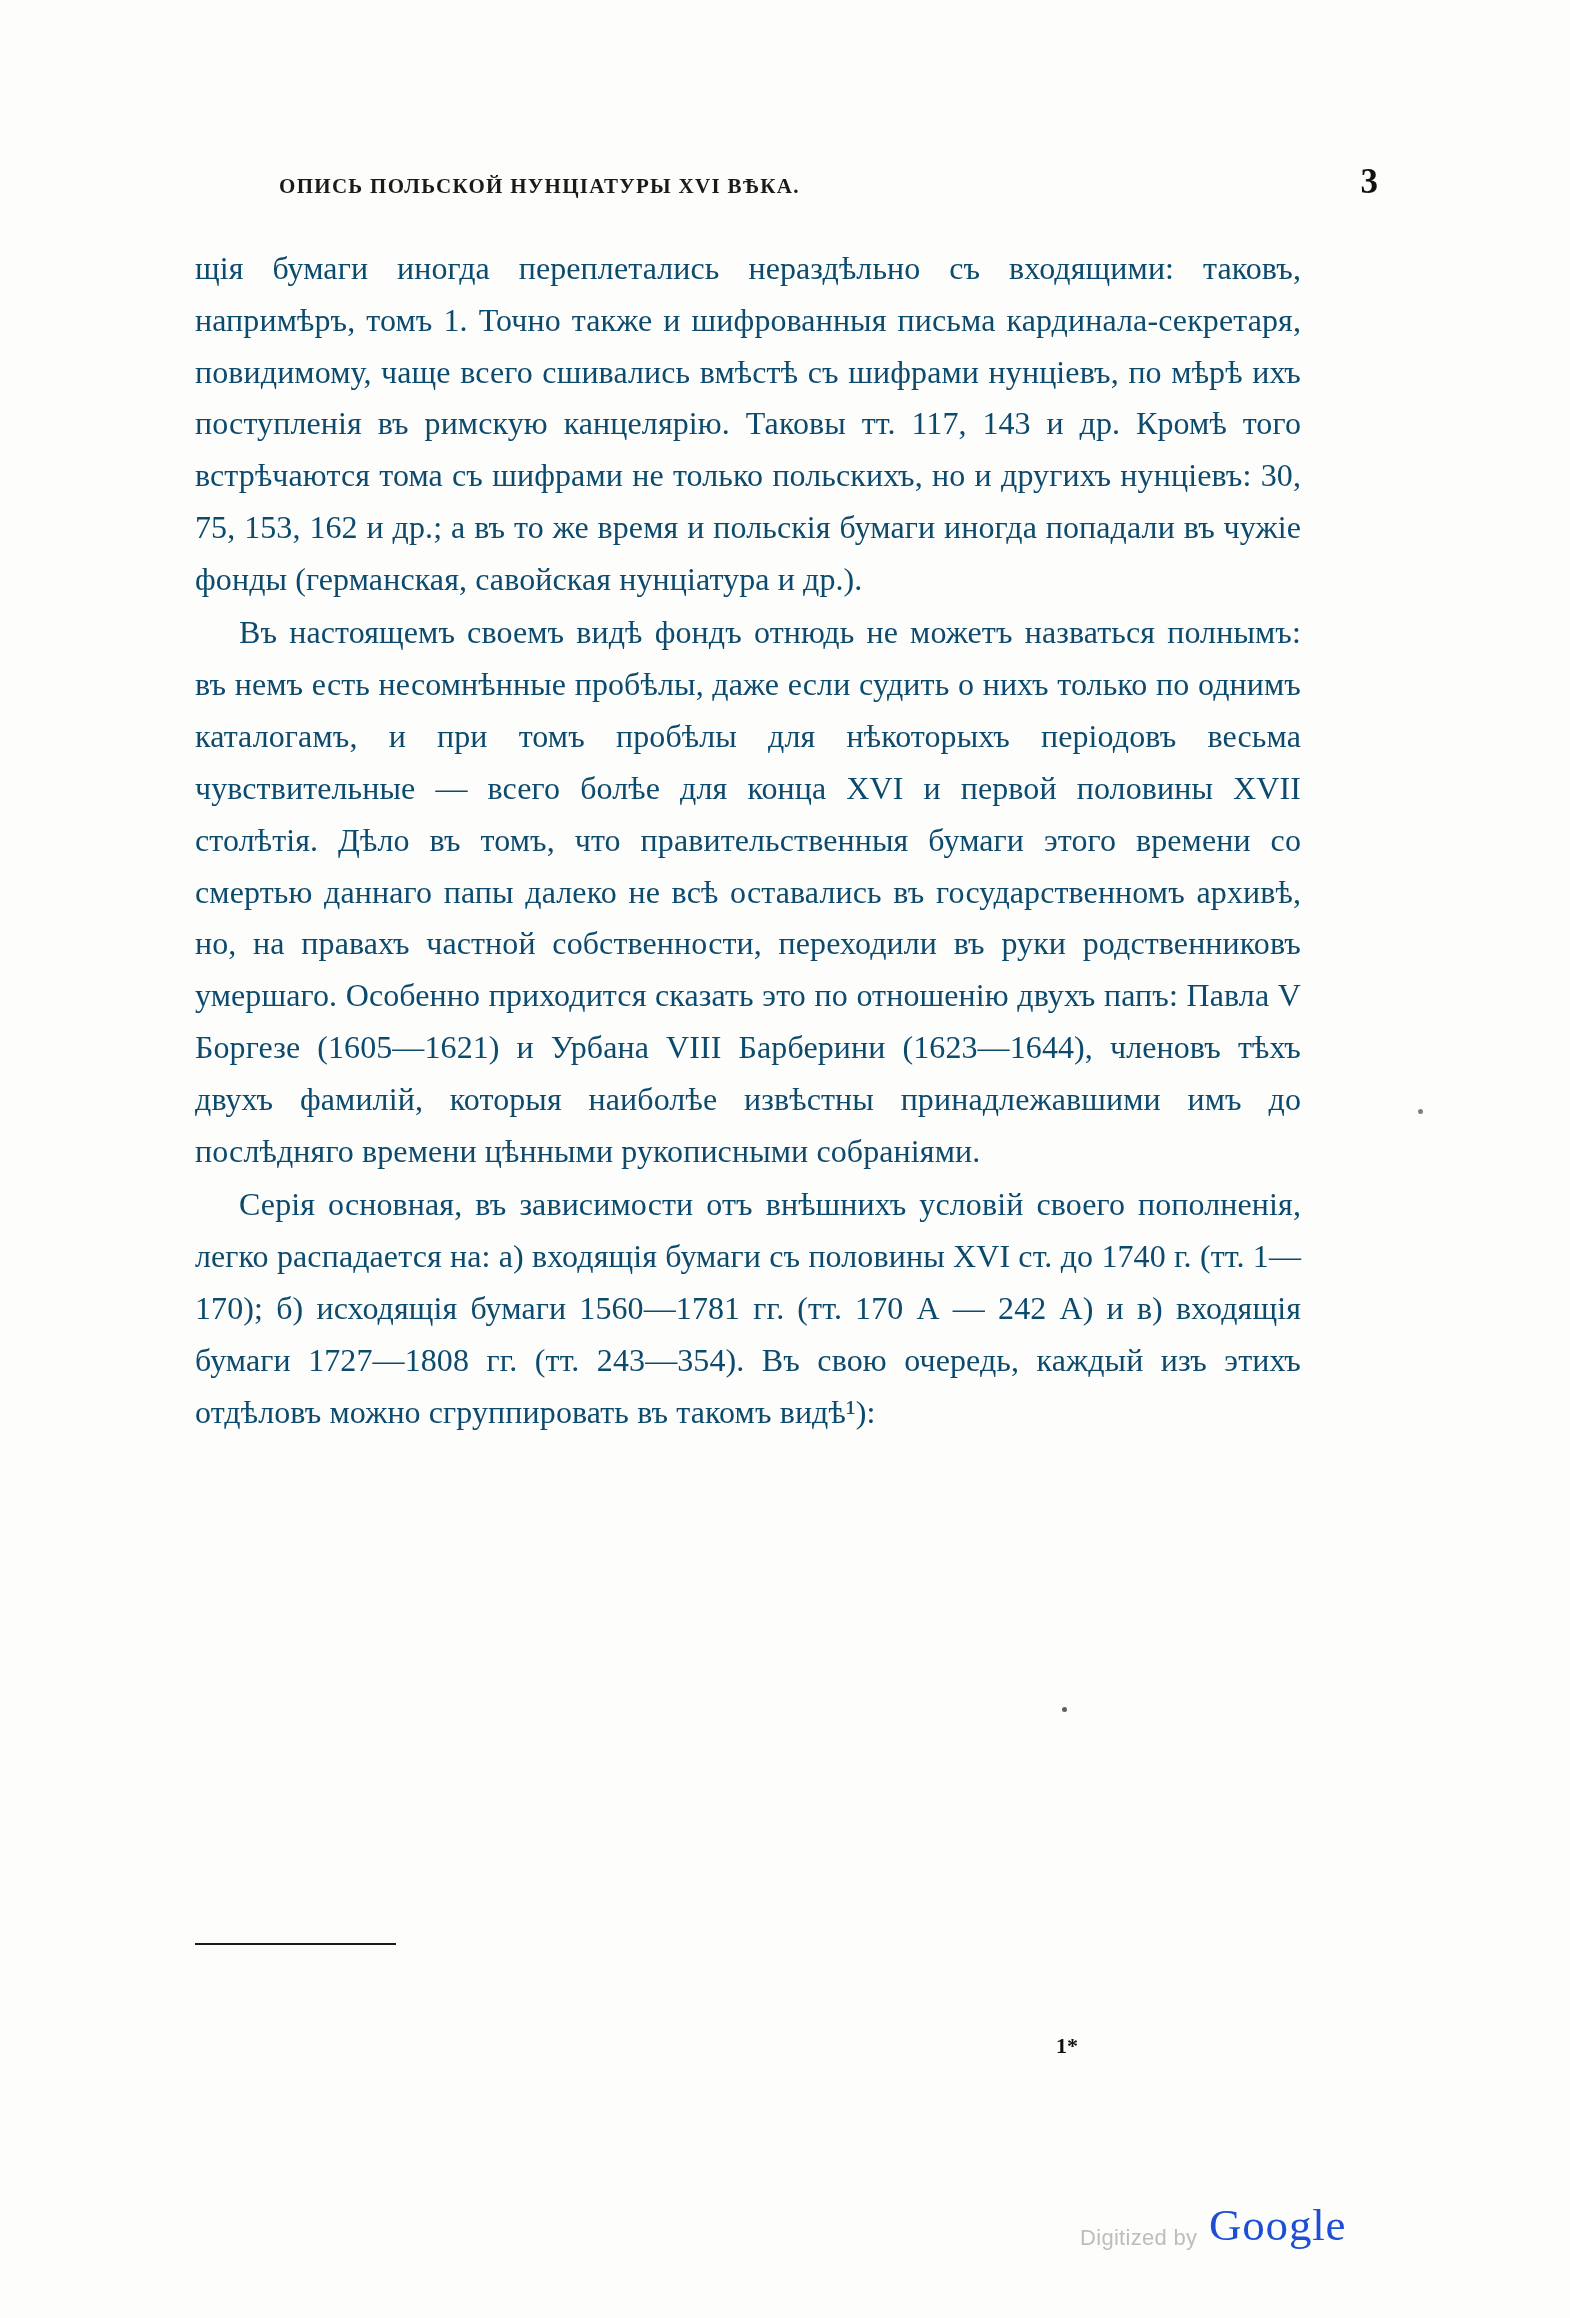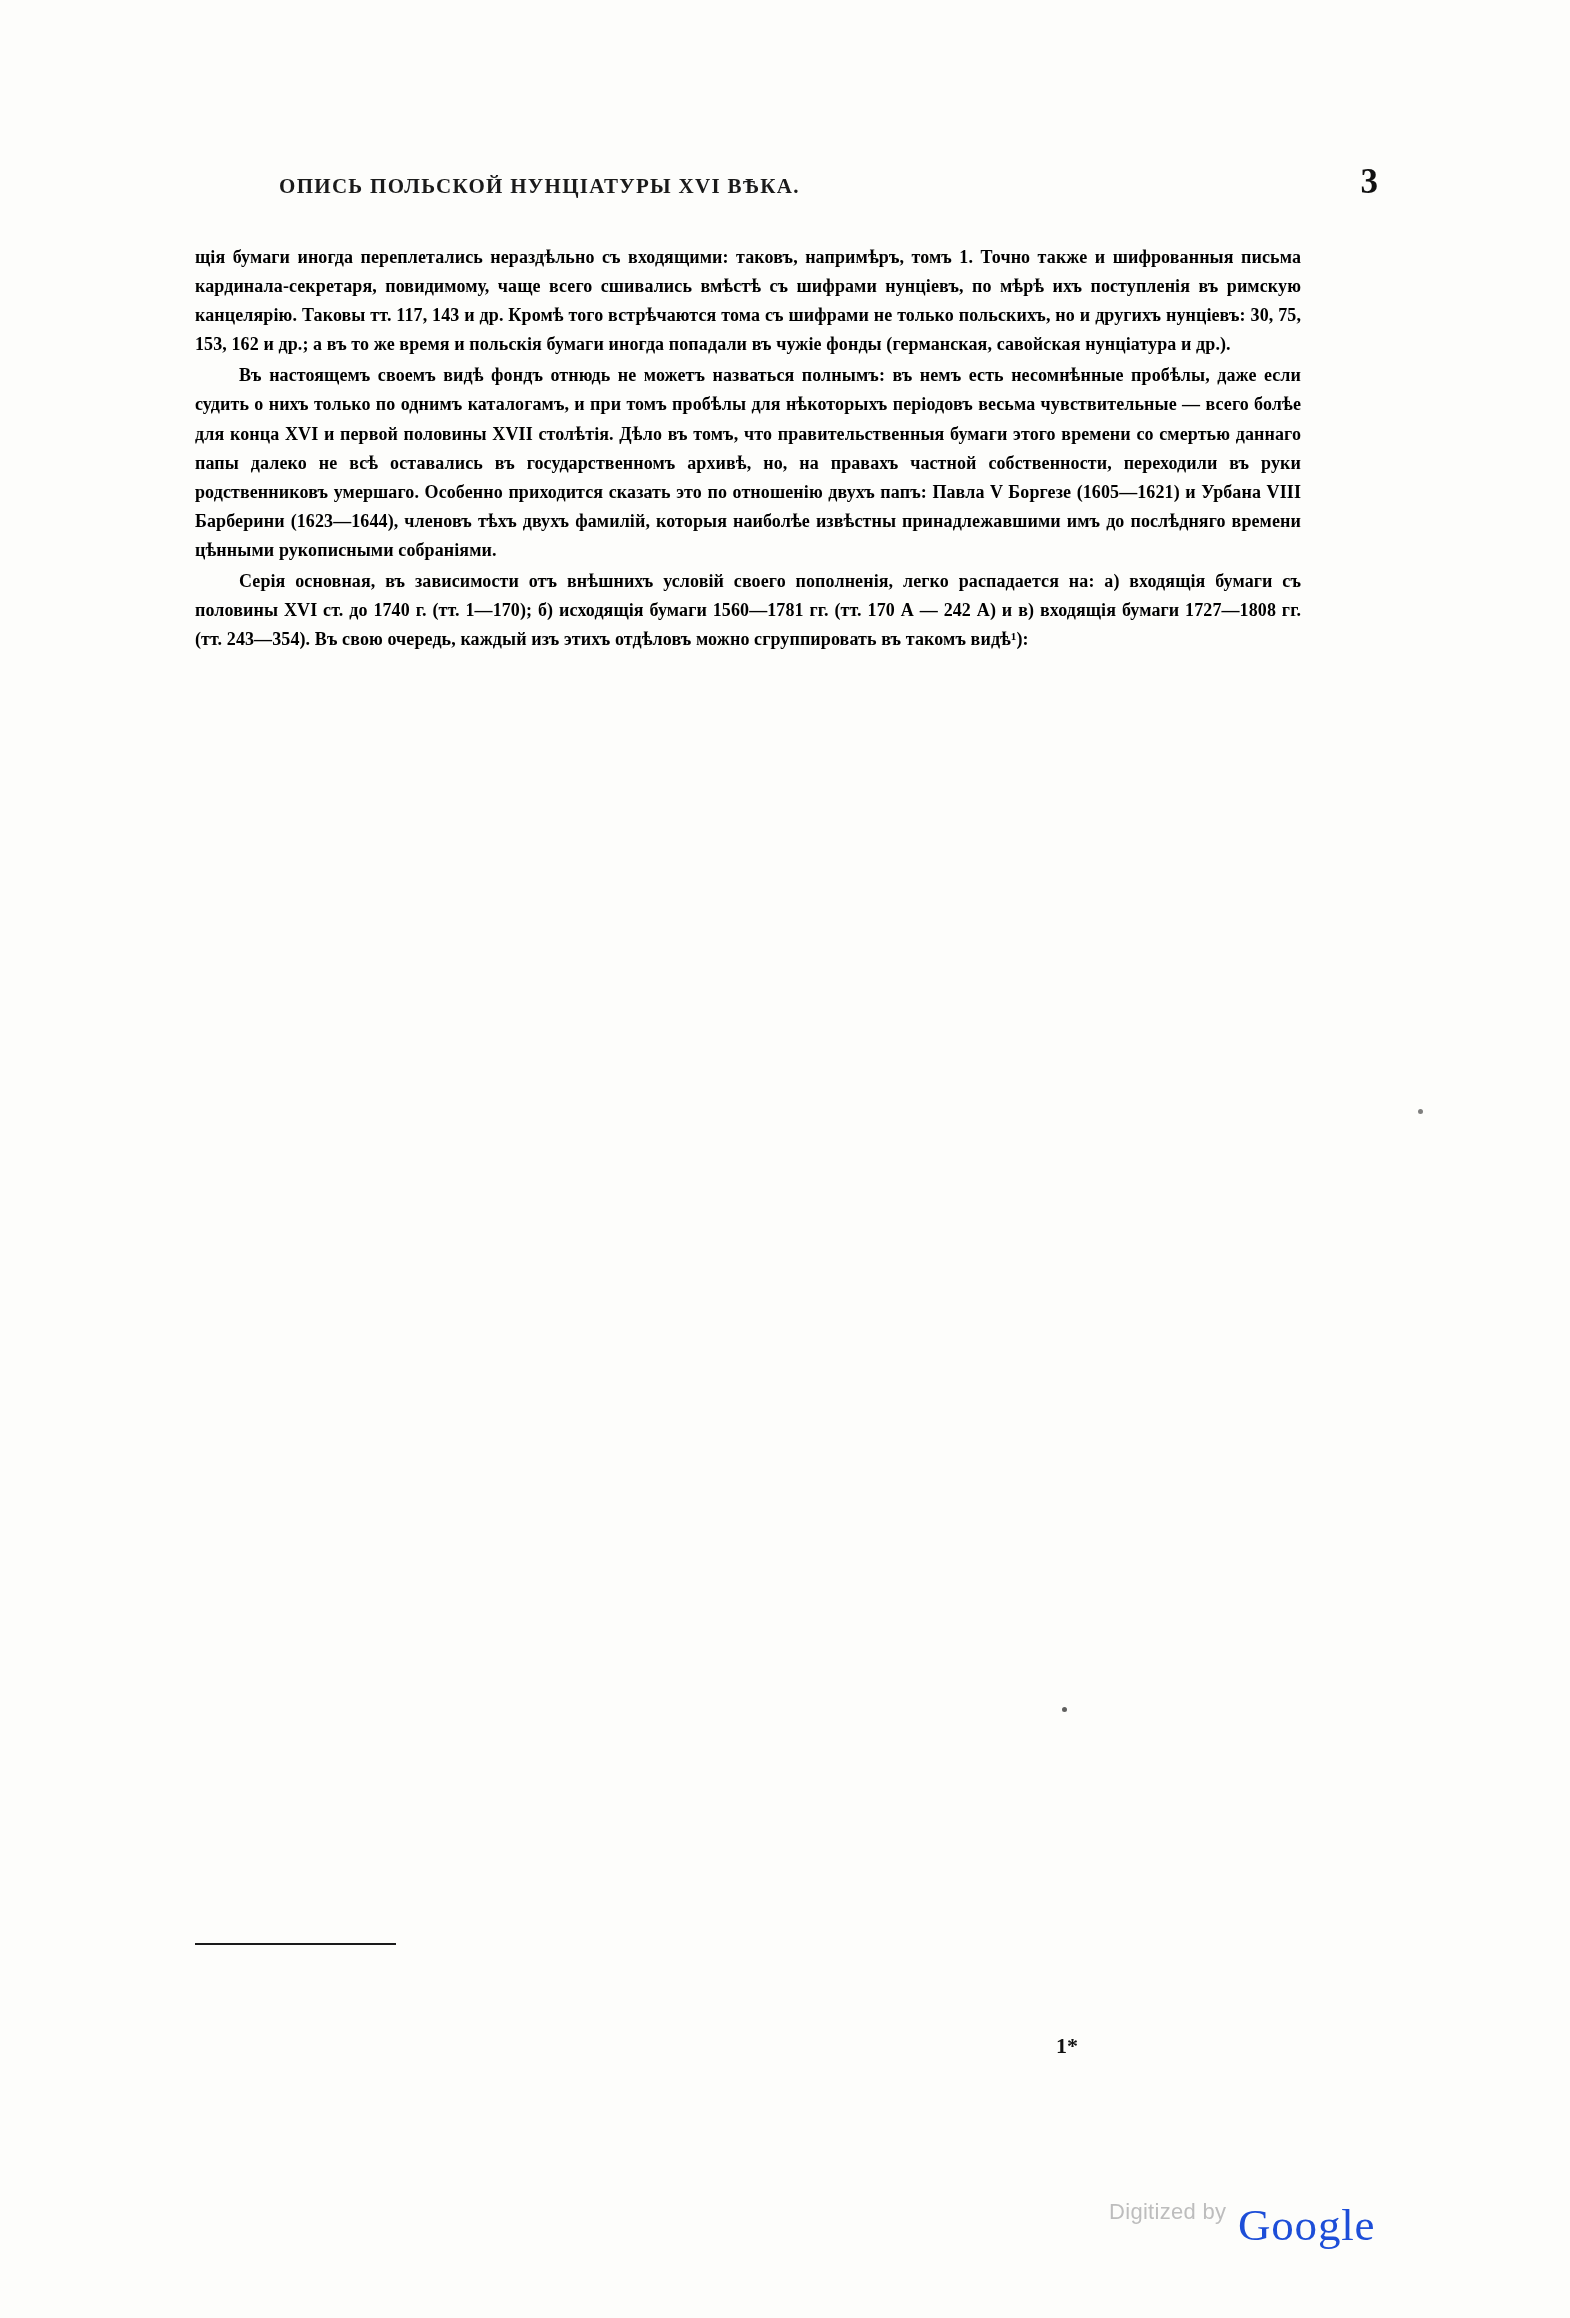--- a/index.html
+++ b/index.html
@@ -53,27 +53,27 @@
   }
 
   
   .body-text {
     position: absolute;
     left: 195px;
     top: 243px;
     width: 1106px;
   }
   .para {
-    font-size: 18px;
+    font-size: 32px;
     line-height: 1.62;
     text-align: justify;
-    color: #000000;
+    color: #0c4a6e;
     margin: 0 0 1.7px 0;
     font-family: "Liberation Serif", serif;
-    font-weight: 700;
+    font-weight: 400;
     letter-spacing: 0.1px;
   }
   .para.indent {
     text-indent: 44px;
   }
 
   .subhead-italic {
     font-size: 27px;
     font-style: italic;
     font-weight: 700;
@@ -138,25 +138,24 @@
     font-size: 22px;
     font-weight: 700;
   }
 
   
   .watermark {
     position: absolute;
     left: 1080px;
     top: 2199px;
     display: flex;
-    align-items: flex-start;
+    align-items: flex-end;
     gap: 11.7px;
     color: #c9c9c9;
     user-select: none;
-    margin-left: 29px;
   }
   .wm-by {
     font-family: "Liberation Sans", sans-serif;
     font-size: 22px;
     color: #bdbdbd;
     letter-spacing: 0.3px;
   }
   .wm-google {
     font-family: "Liberation Serif", serif;
     font-size: 45px;

